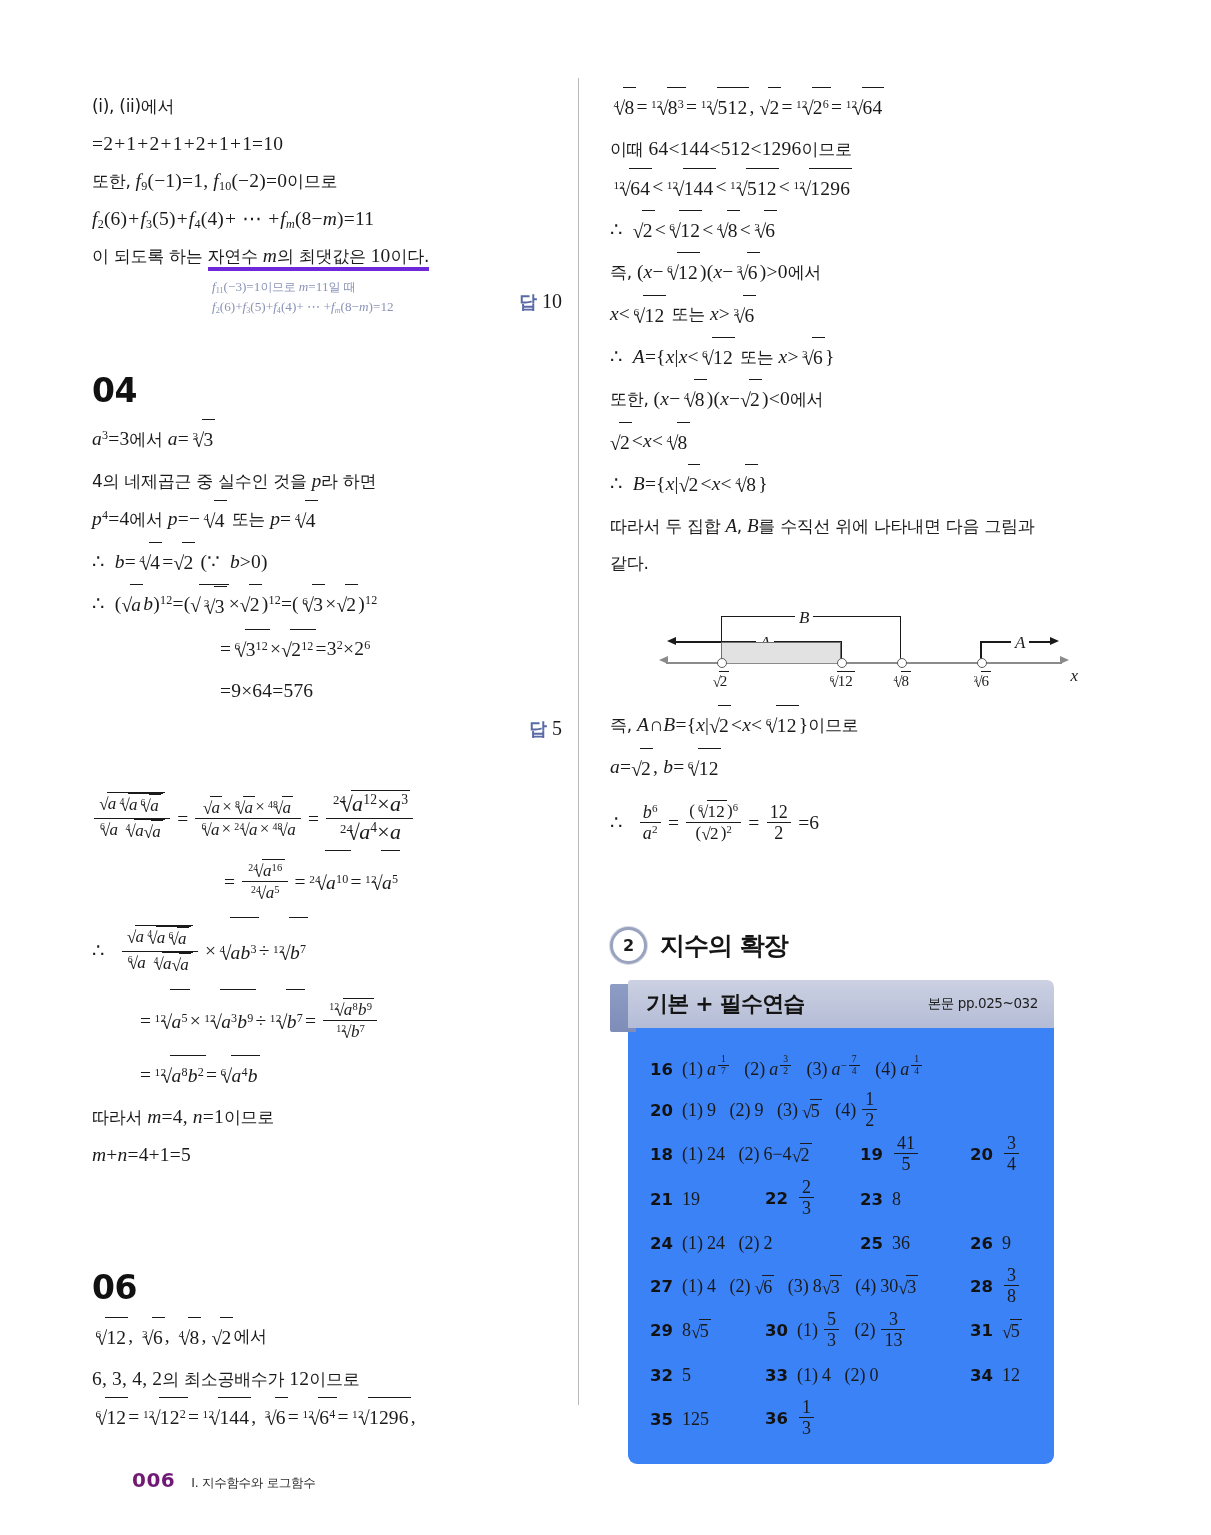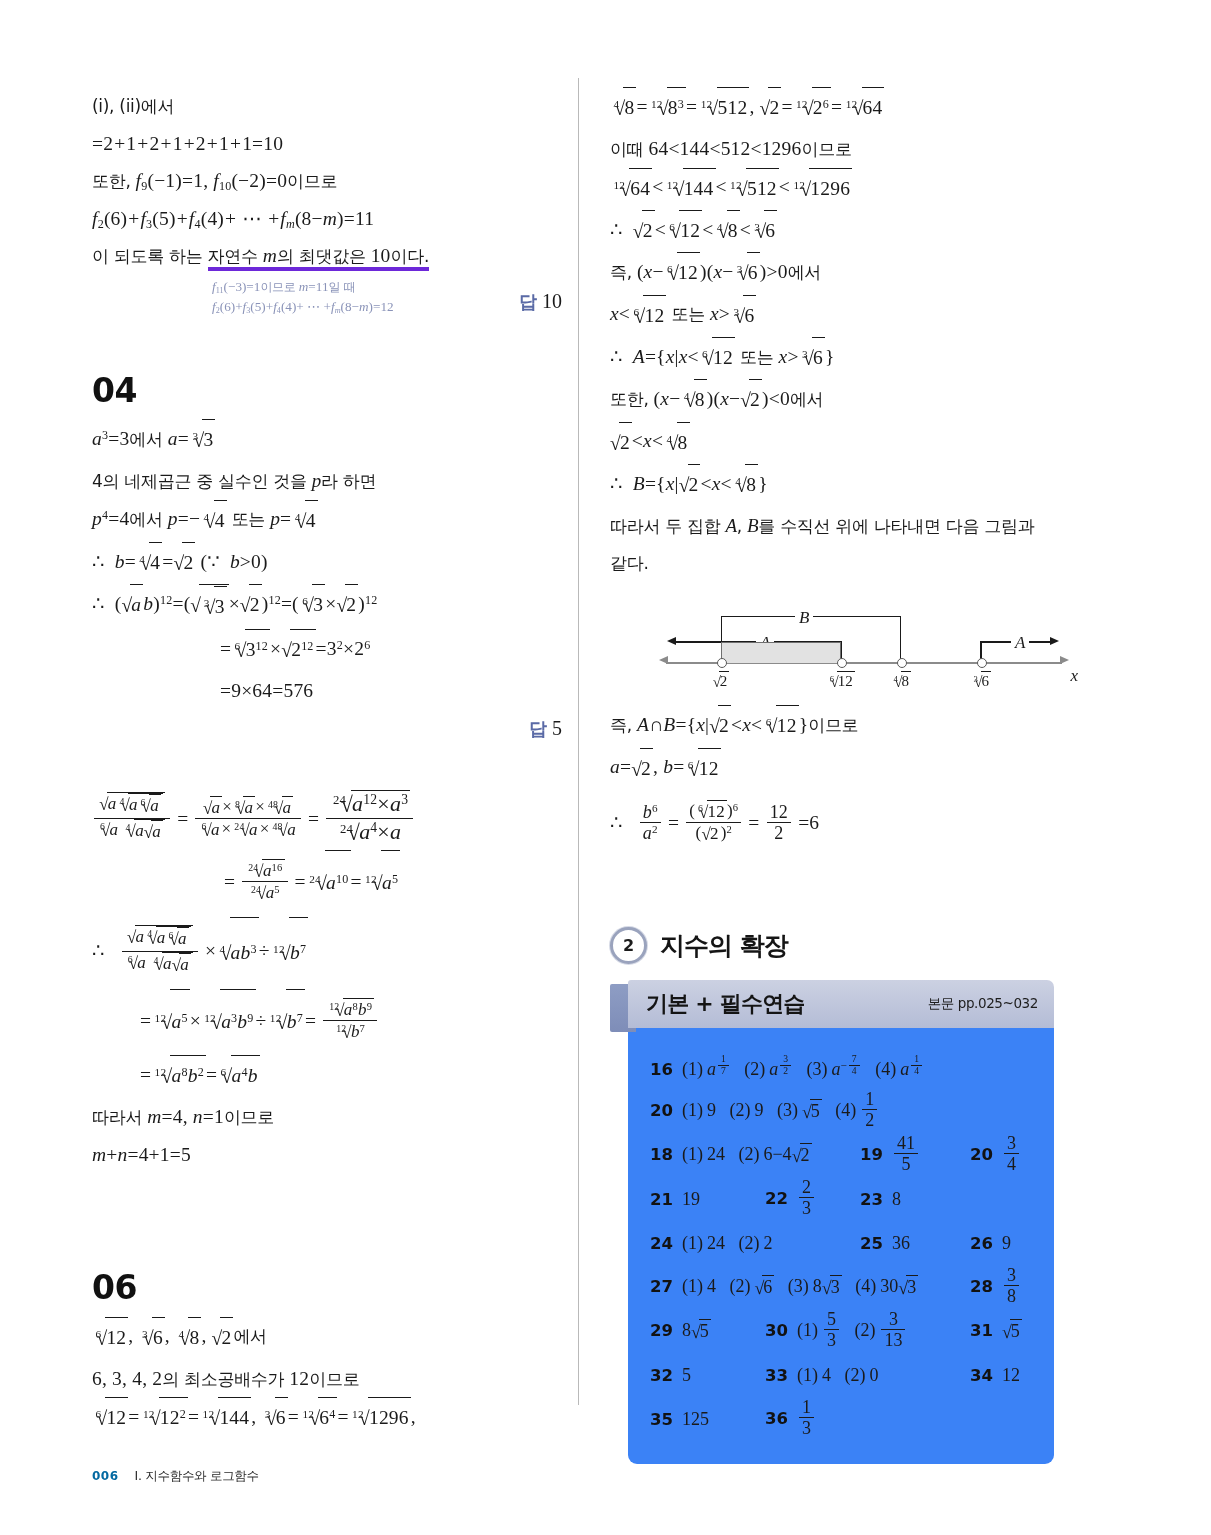--- a/index.html
+++ b/index.html
@@ -152,21 +152,21 @@
     font-family:"DejaVu Sans",sans-serif;font-weight:bold;font-size:16.5px;
     color:#121212;margin-right:9px;
   }
   .aitem .v{font-family:"Liberation Serif",serif;font-size:18px;color:#1a1a1a;}
   .aitem .v .p{margin-right:4px;}
   .aitem .v .sep{display:inline-block;width:9px;}
 
   
   .footer{position:absolute;left:92px;top:1468px;display:flex;align-items:baseline;gap:16px;}
   .footer .pg{
-    font-family:"DejaVu Sans",sans-serif;font-weight:bold;font-size:12px;color:#0369a1;letter-spacing:.5px;
+    font-family:"DejaVu Sans",sans-serif;font-weight:bold;font-size:20px;color:#701a75;letter-spacing:.5px;margin-left:40px;
   }
   .footer .ft{
     font-family:"DejaVu Sans",sans-serif;font-size:12.5px;color:#2a2a2a;letter-spacing:-.3px;
   }
 
   .gap-s{height:8px;}
   .gap-m{height:26px;}
   .gap-l{height:46px;}
 </style>
 </head>

